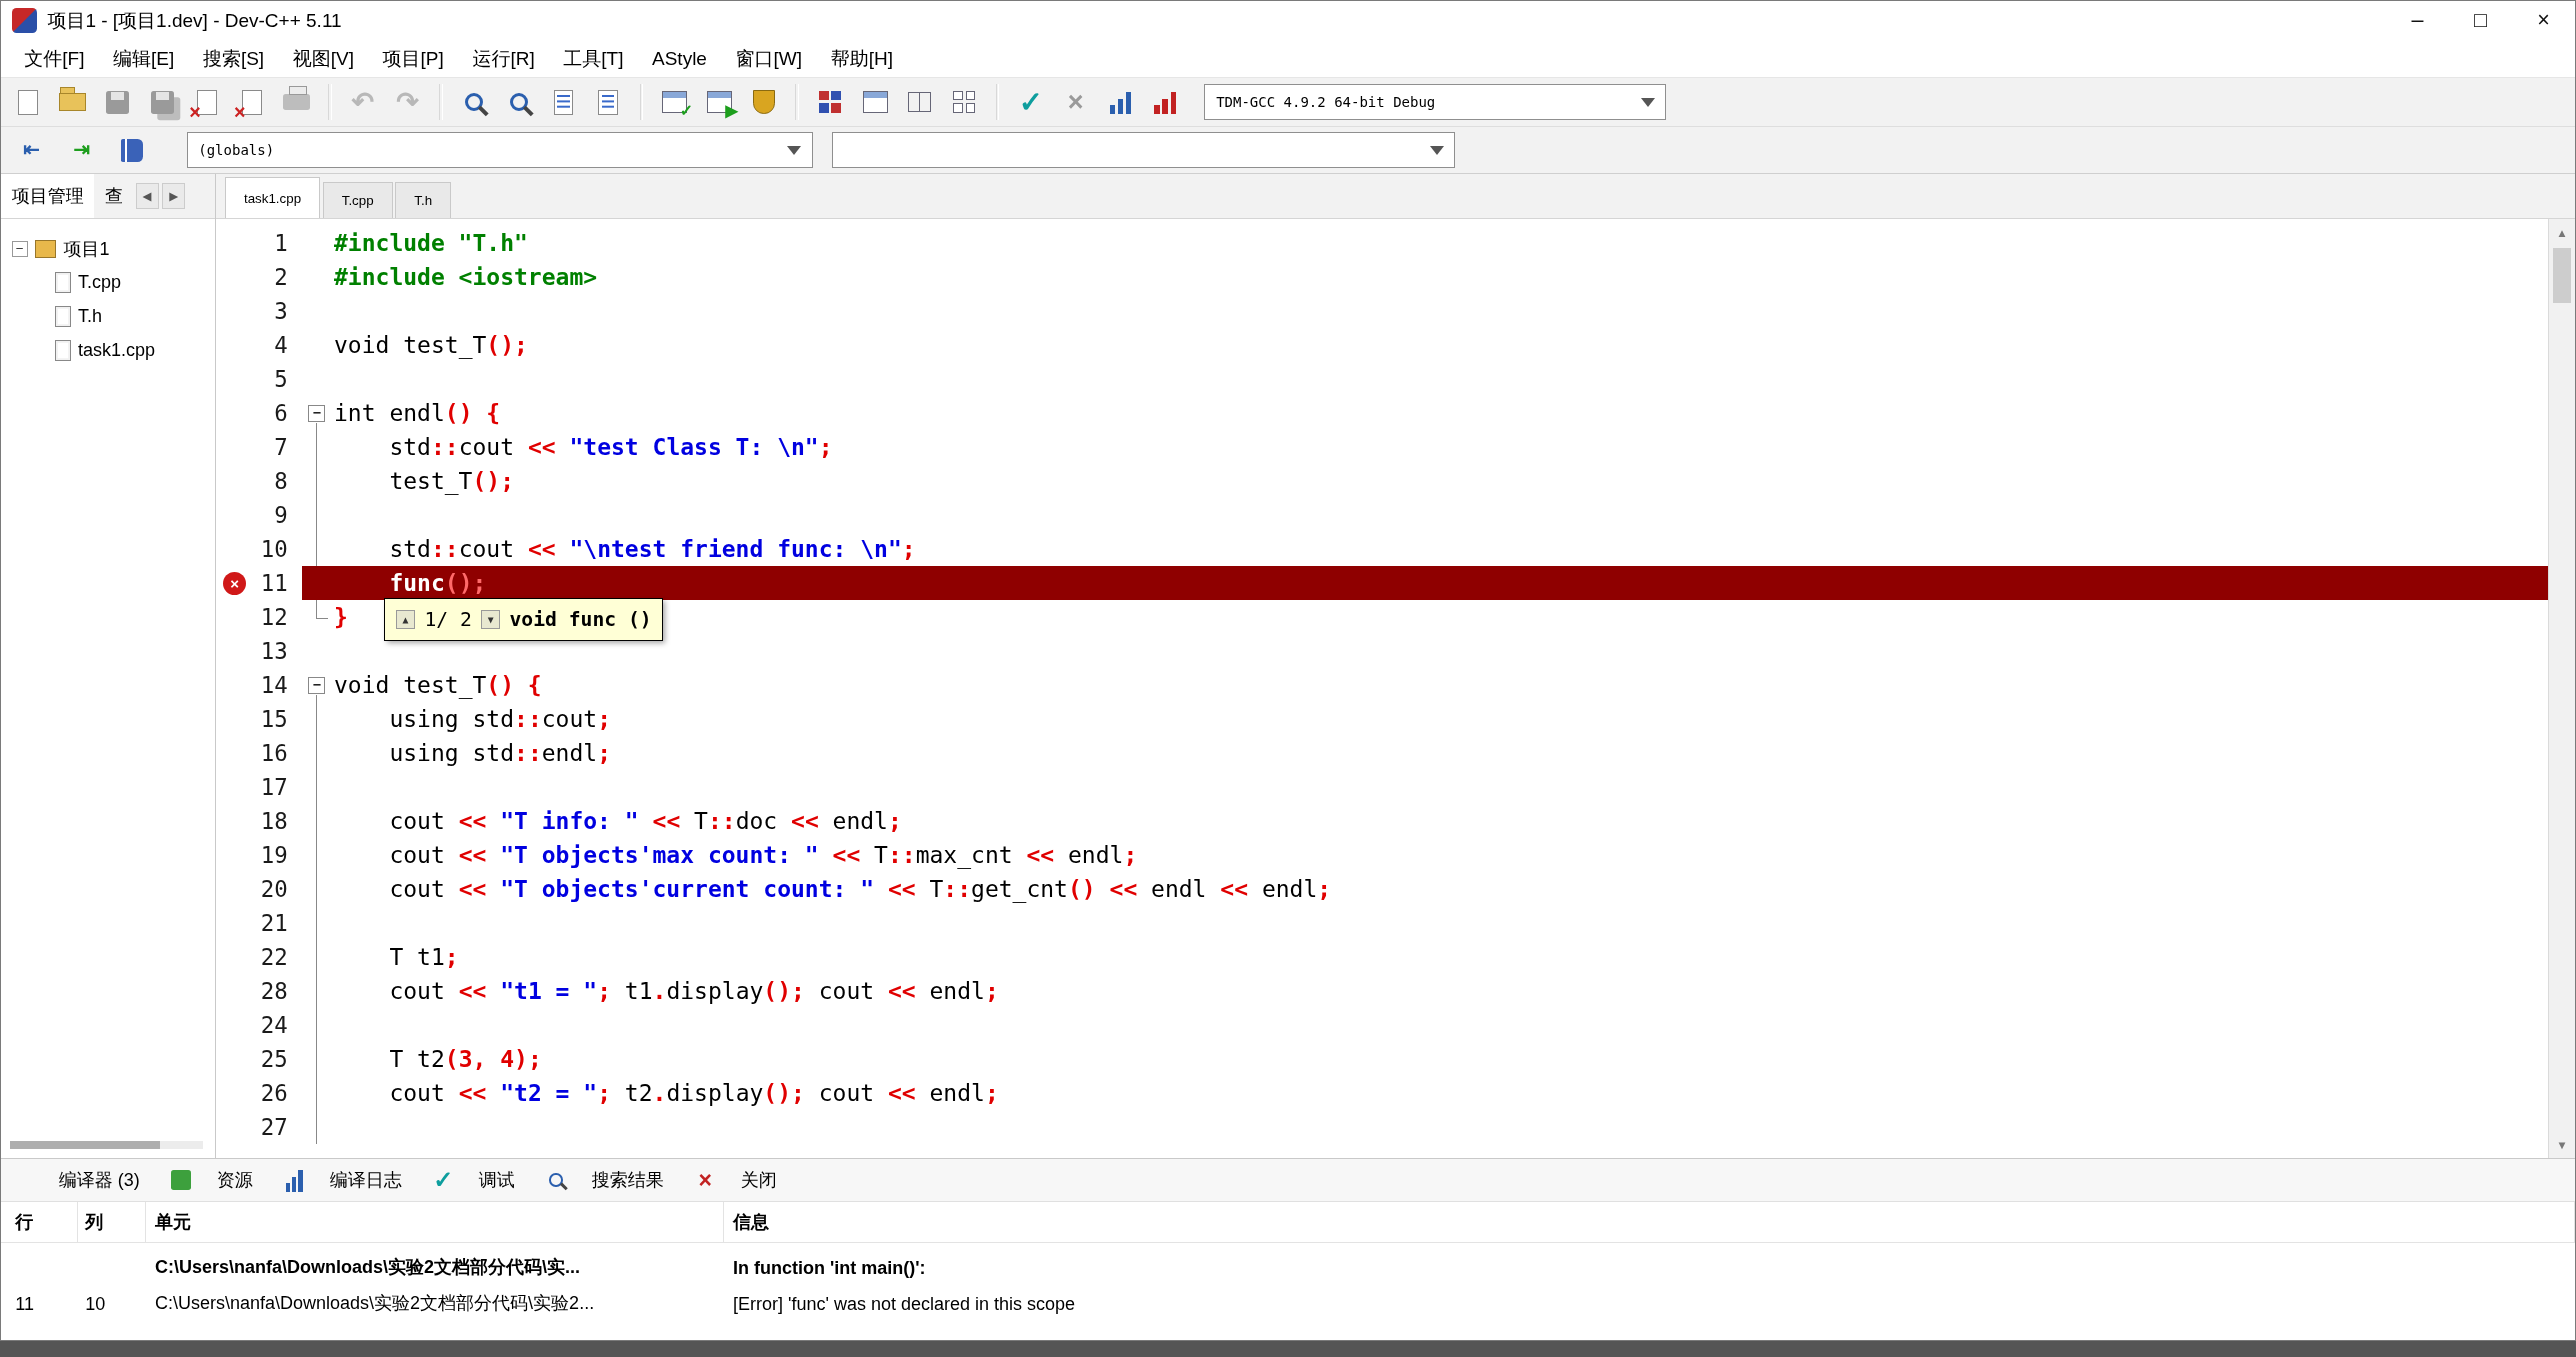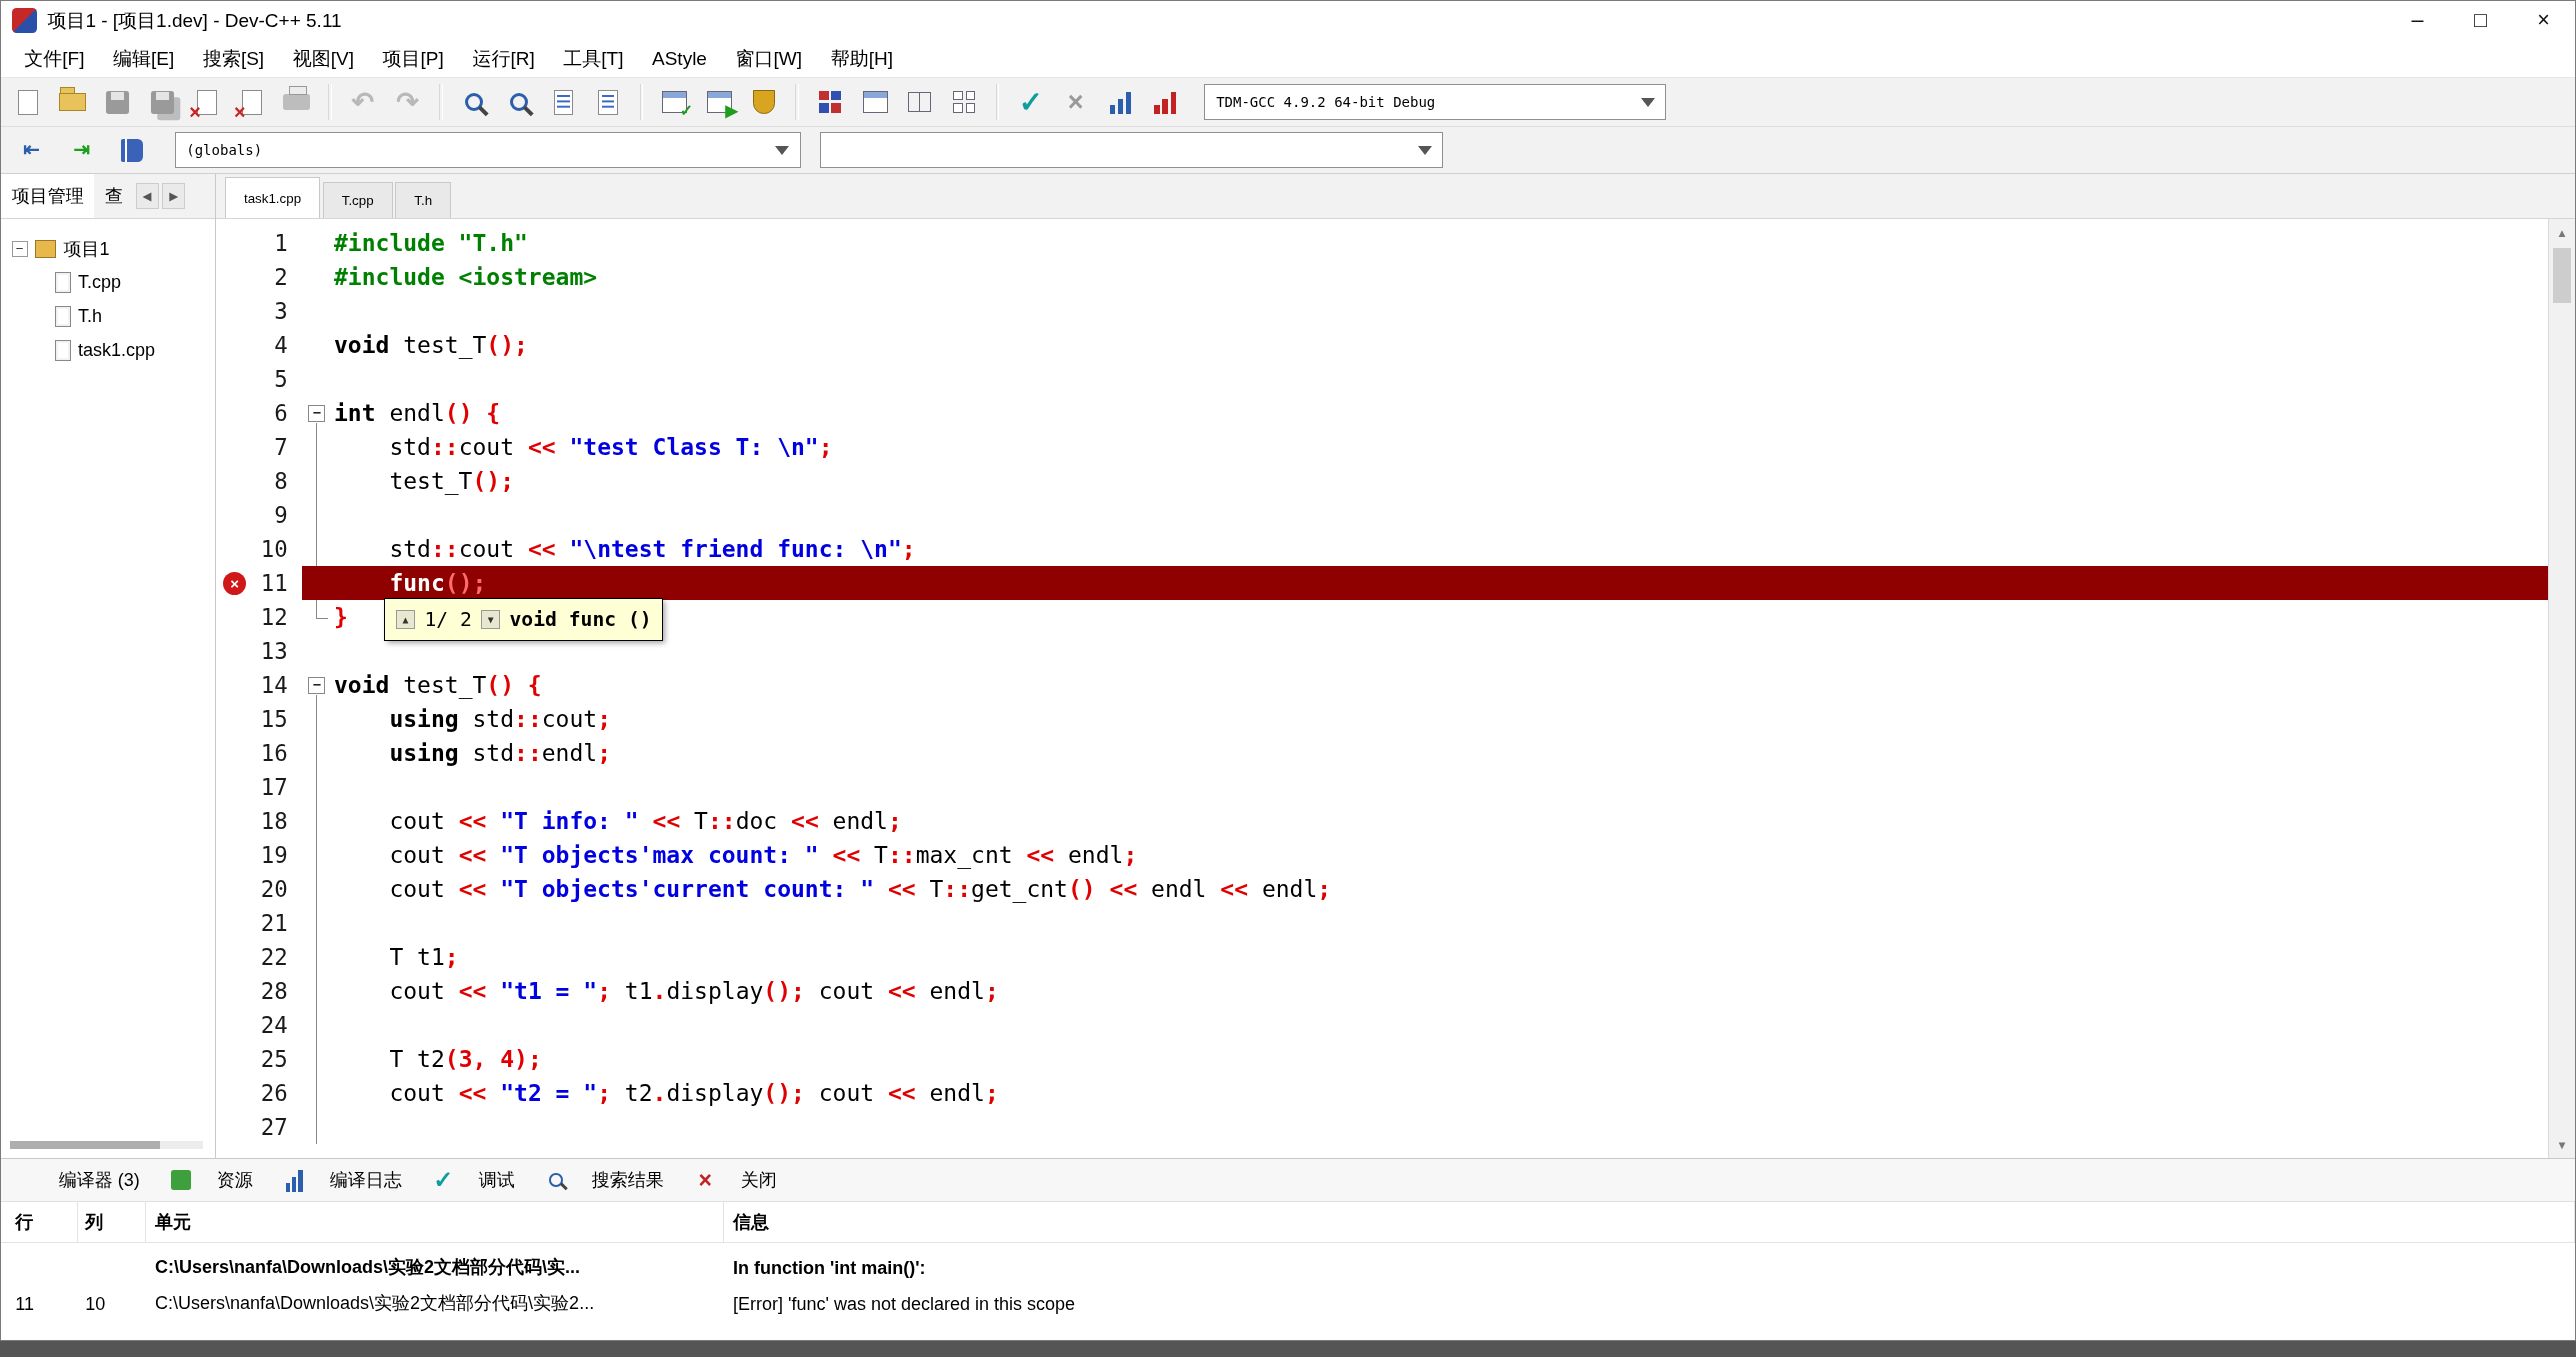--- a/index.html
+++ b/index.html
@@ -57,21 +57,21 @@
   .h1{height:9px}.h2{height:15px}.h3{height:21.5px}
   .i-book{width:21.5px;height:23px;background:#3a62b8;border-radius:1.8px 5.4px 5.4px 1.8px;position:relative;display:inline-block}
   .i-book::before{content:"";position:absolute;left:3.6px;top:0;bottom:0;width:2.7px;background:#fff}
   .navgl{font-size:19.7px;font-weight:bold;line-height:1}
   .navgl.blue{color:#2b5fae}.navgl.green{color:#1d9e1d}
 
   
   .combo{height:36px;background:#fff;border:0.9px solid #8f8f8f;display:flex;align-items:center;padding:0 10.7px;position:relative;font-family:"DejaVu Sans Mono",monospace;font-size:14px}
   .combo .carr{margin-left:auto;width:0;height:0;border-left:7.2px solid transparent;border-right:7.2px solid transparent;border-top:9px solid #555}
   .combo.compiler{width:462px;margin-left:16px}
-  .combo.globals{width:626px;margin-left:14px}
+  .combo.globals{width:626px;margin-left:26px}
   .combo.member{width:623px;margin-left:12.5px}
 
   
   .main{height:984px;display:flex}
   .leftpanel{width:215px;flex:none;border-right:0.9px solid #c9c9c9;display:flex;flex-direction:column;background:#fff}
   .lefttabs{height:45px;background:#f2f2f2;border-bottom:0.9px solid #d5d5d5;display:flex;align-items:stretch;font-size:18px}
   .ltab{display:flex;align-items:center;padding:0 10.7px;background:#fff;border-right:0.9px solid #d5d5d5;border:none;font-size:18px}
   .ltab.more{background:#f2f2f2}
   .larr{width:23px;display:flex;align-items:center;justify-content:center;font-size:11.6px;color:#555;background:#eaeaea;border:0.9px solid #ccc;margin:9px 1.8px}
   .tree{flex:1;font-size:18px;padding:12.5px 0 0 10.7px;position:relative}
@@ -93,21 +93,21 @@
   .crow.hl{background:#8f0000}
   .lnum{width:86px;flex:none;text-align:right;padding-right:14.3px;font:22.4px/34px "DejaVu Sans Mono",monospace;color:#1a1a1a;background:#fff;position:relative}
   .errbadge{position:absolute;left:7.2px;top:5.4px;width:23px;height:23px;border-radius:50%;background:#d01818;color:#fff;font:bold 15px/23px "Liberation Sans",sans-serif;text-align:center}
   .fold{width:32px;flex:none;position:relative}
   .fold.line::before{content:"";position:absolute;left:14.3px;top:0;bottom:0;border-left:1.8px solid #888}
   .crow.hl .fold.line::before{display:none}
   .fold.end::before{content:"";position:absolute;left:14.3px;top:0;width:10.7px;height:18px;border-left:1.8px solid #888;border-bottom:1.8px solid #888}
   .fold.start::after{content:"";position:absolute;left:14.3px;top:27px;bottom:0;border-left:1.8px solid #888}
   .fbox{position:absolute;left:6.3px;top:9px;width:17px;height:17px;border:1.8px solid #888;background:#fff;color:#222;font:bold 13.4px/13.4px "DejaVu Sans Mono",monospace;text-align:center}
   .cline{flex:1;font:23px/34px "DejaVu Sans Mono",monospace;white-space:pre}
-  .t-k{font-weight:bold;color:#000}
+  .t-k{font-weight:normal;color:#000}
   .t-p{color:#008000;font-weight:bold}
   .t-s{color:#0000e0;font-weight:bold}
   .t-y{color:#e00000;font-weight:bold}
   .t-n{color:#e00000;font-weight:bold}
   .t-d{color:#000}
   .t-w{color:#fff;font-weight:bold}
   .t-hy{color:#ff6a6a;font-weight:bold}
 
   .calltip{position:absolute;left:168px;top:379px;height:43px;background:#ffffd6;border:0.9px solid #000;
            box-shadow:2.7px 2.7px 5.4px rgba(0,0,0,.35);display:flex;align-items:center;gap:9px;padding:0 10.7px;

